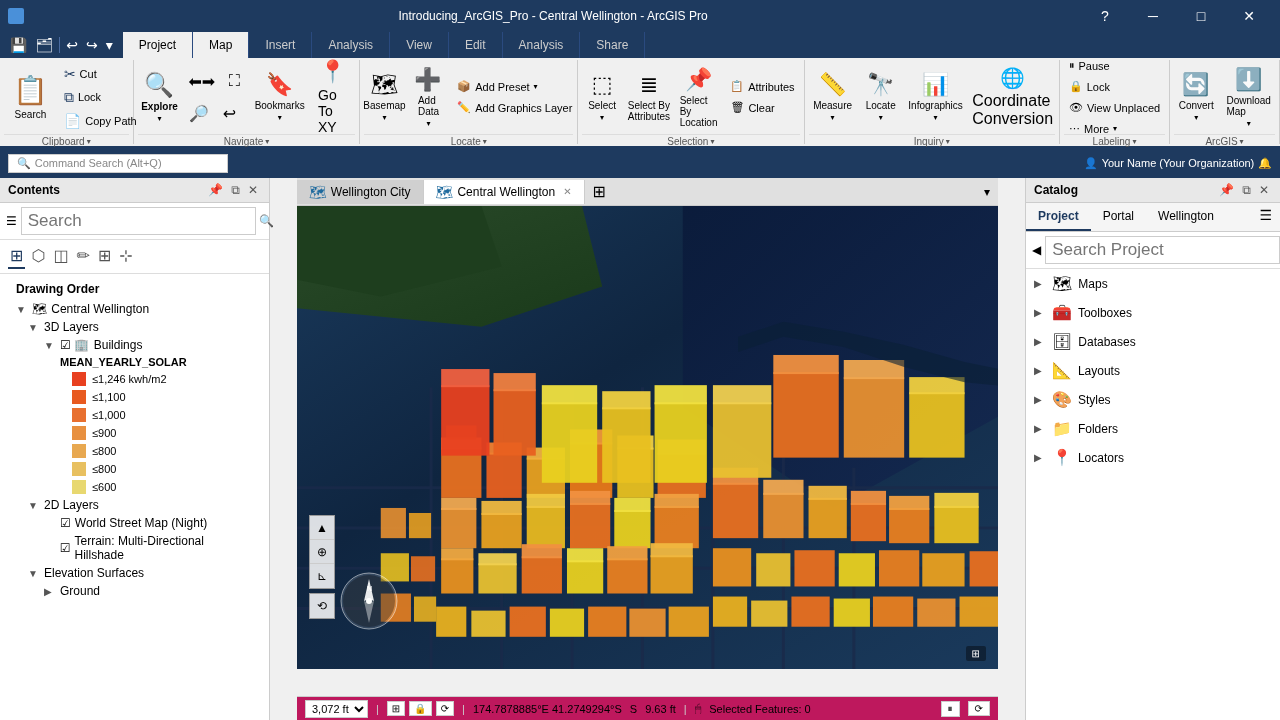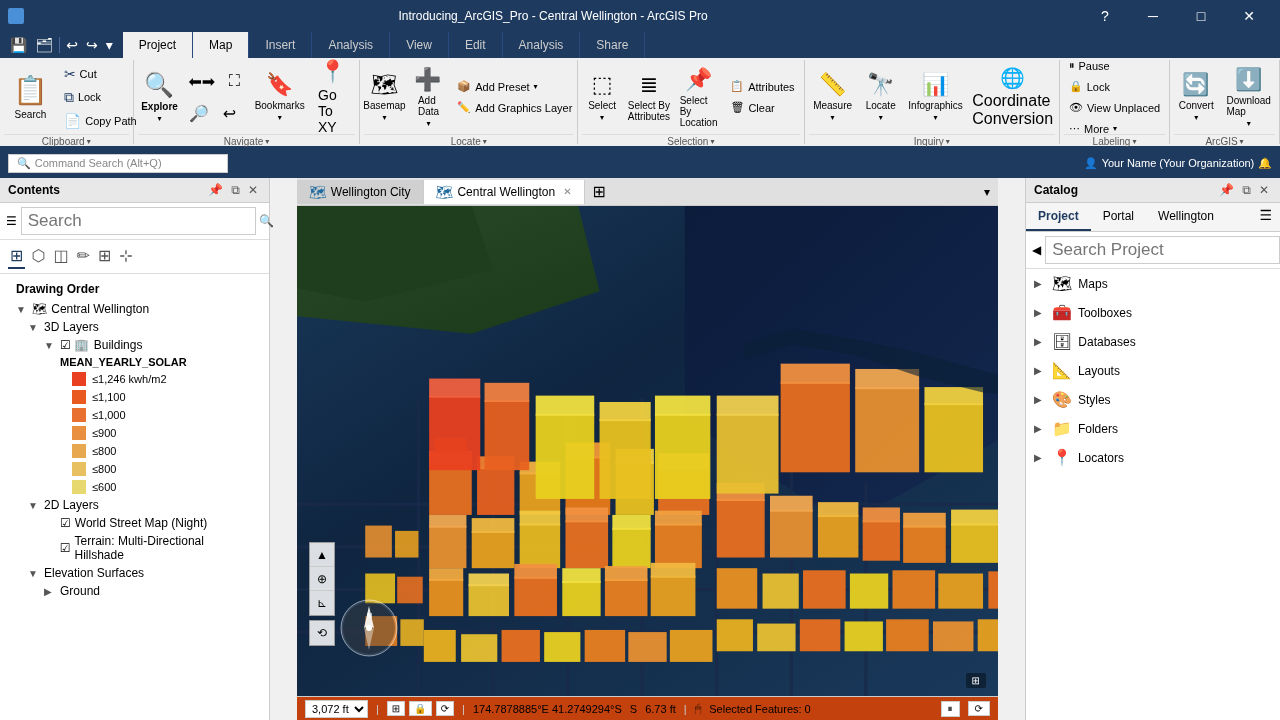--- a/index.html
+++ b/index.html
@@ -221,27 +221,28 @@
       align-items: center;
       gap: 4px;
       background: #d0d0d0;
     }
     .map-tab.active { background: white; }
     .map-tab-close { font-size: 10px; color: #888; cursor: pointer; margin-left: 4px; }
     .map-tab-icon { font-size: 14px; color: #1e6a9e; }
     .map-viewport { flex: 1; position: relative; overflow: hidden; background: #1a3a5c; }
     .map-status {
       height: 24px;
-      background: #c2410c;
+      background: #be185d;
       border-top: 1px solid #ccc;
       display: flex;
       align-items: center;
       padding: 0 8px;
       font-size: 11px;
       gap: 8px;
+      margin-top: 27px;
     }
     .status-separator { color: #ccc; }
 
     
     .catalog-panel {
       width: 255px;
       background: white;
       border-left: 1px solid #ccc;
       display: flex;
       flex-direction: column;
@@ -864,21 +865,21 @@
       </div>
       <span class="status-separator">|</span>
       <div style="display:flex;align-items:center;gap:4px;">
         <button style="border:1px solid #ccc;background:white;padding:1px 4px;cursor:pointer;font-size:10px;">⊞</button>
         <button style="border:1px solid #ccc;background:white;padding:1px 4px;cursor:pointer;font-size:10px;">🔒</button>
         <button style="border:1px solid #ccc;background:white;padding:1px 4px;cursor:pointer;font-size:10px;">⟳</button>
       </div>
       <span class="status-separator">|</span>
       <span>174.7878885°E 41.2749294°S</span>
       <span>S</span>
-      <span>6.73 ft</span>
+      <span>9.63 ft</span>
       <span class="status-separator">|</span>
       <span>🖱</span>
       <span>Selected Features: 0</span>
       <div style="flex:1;"></div>
       <button style="border:1px solid #ccc;background:white;padding:1px 6px;cursor:pointer;font-size:10px;">⏸</button>
       <button style="border:1px solid #ccc;background:white;padding:1px 6px;cursor:pointer;font-size:10px;">⟳</button>
     </div>
   </div>
 
   <div class="catalog-panel">

